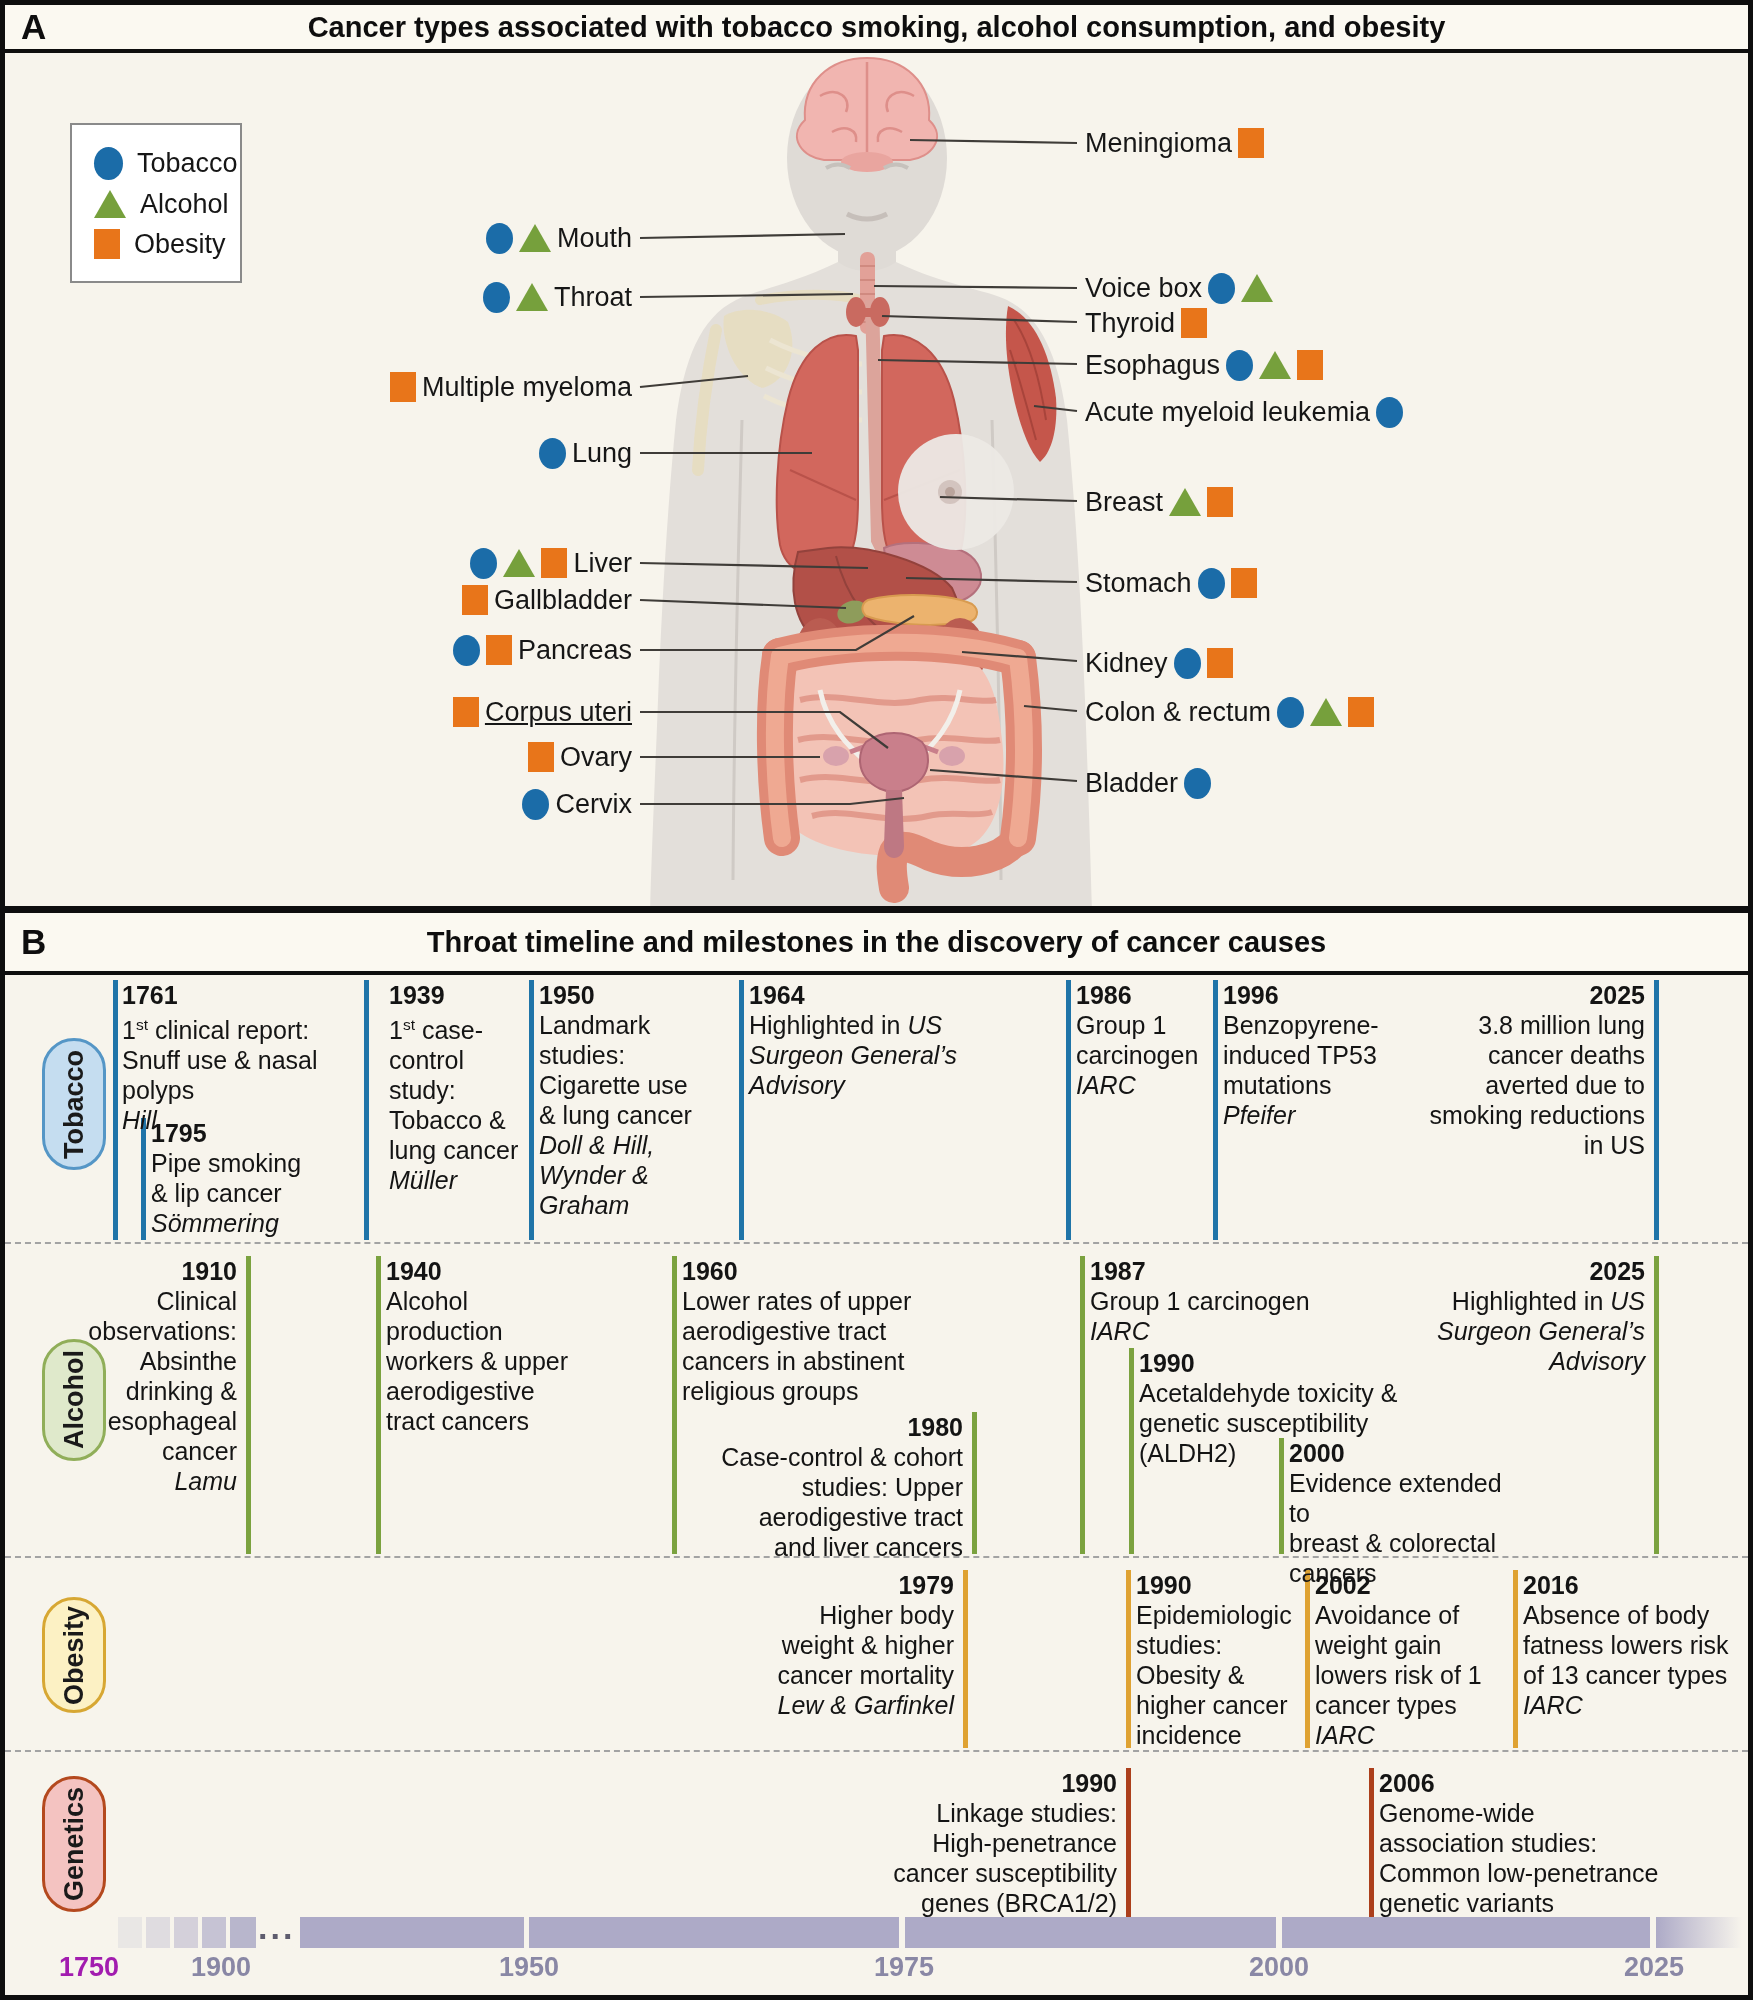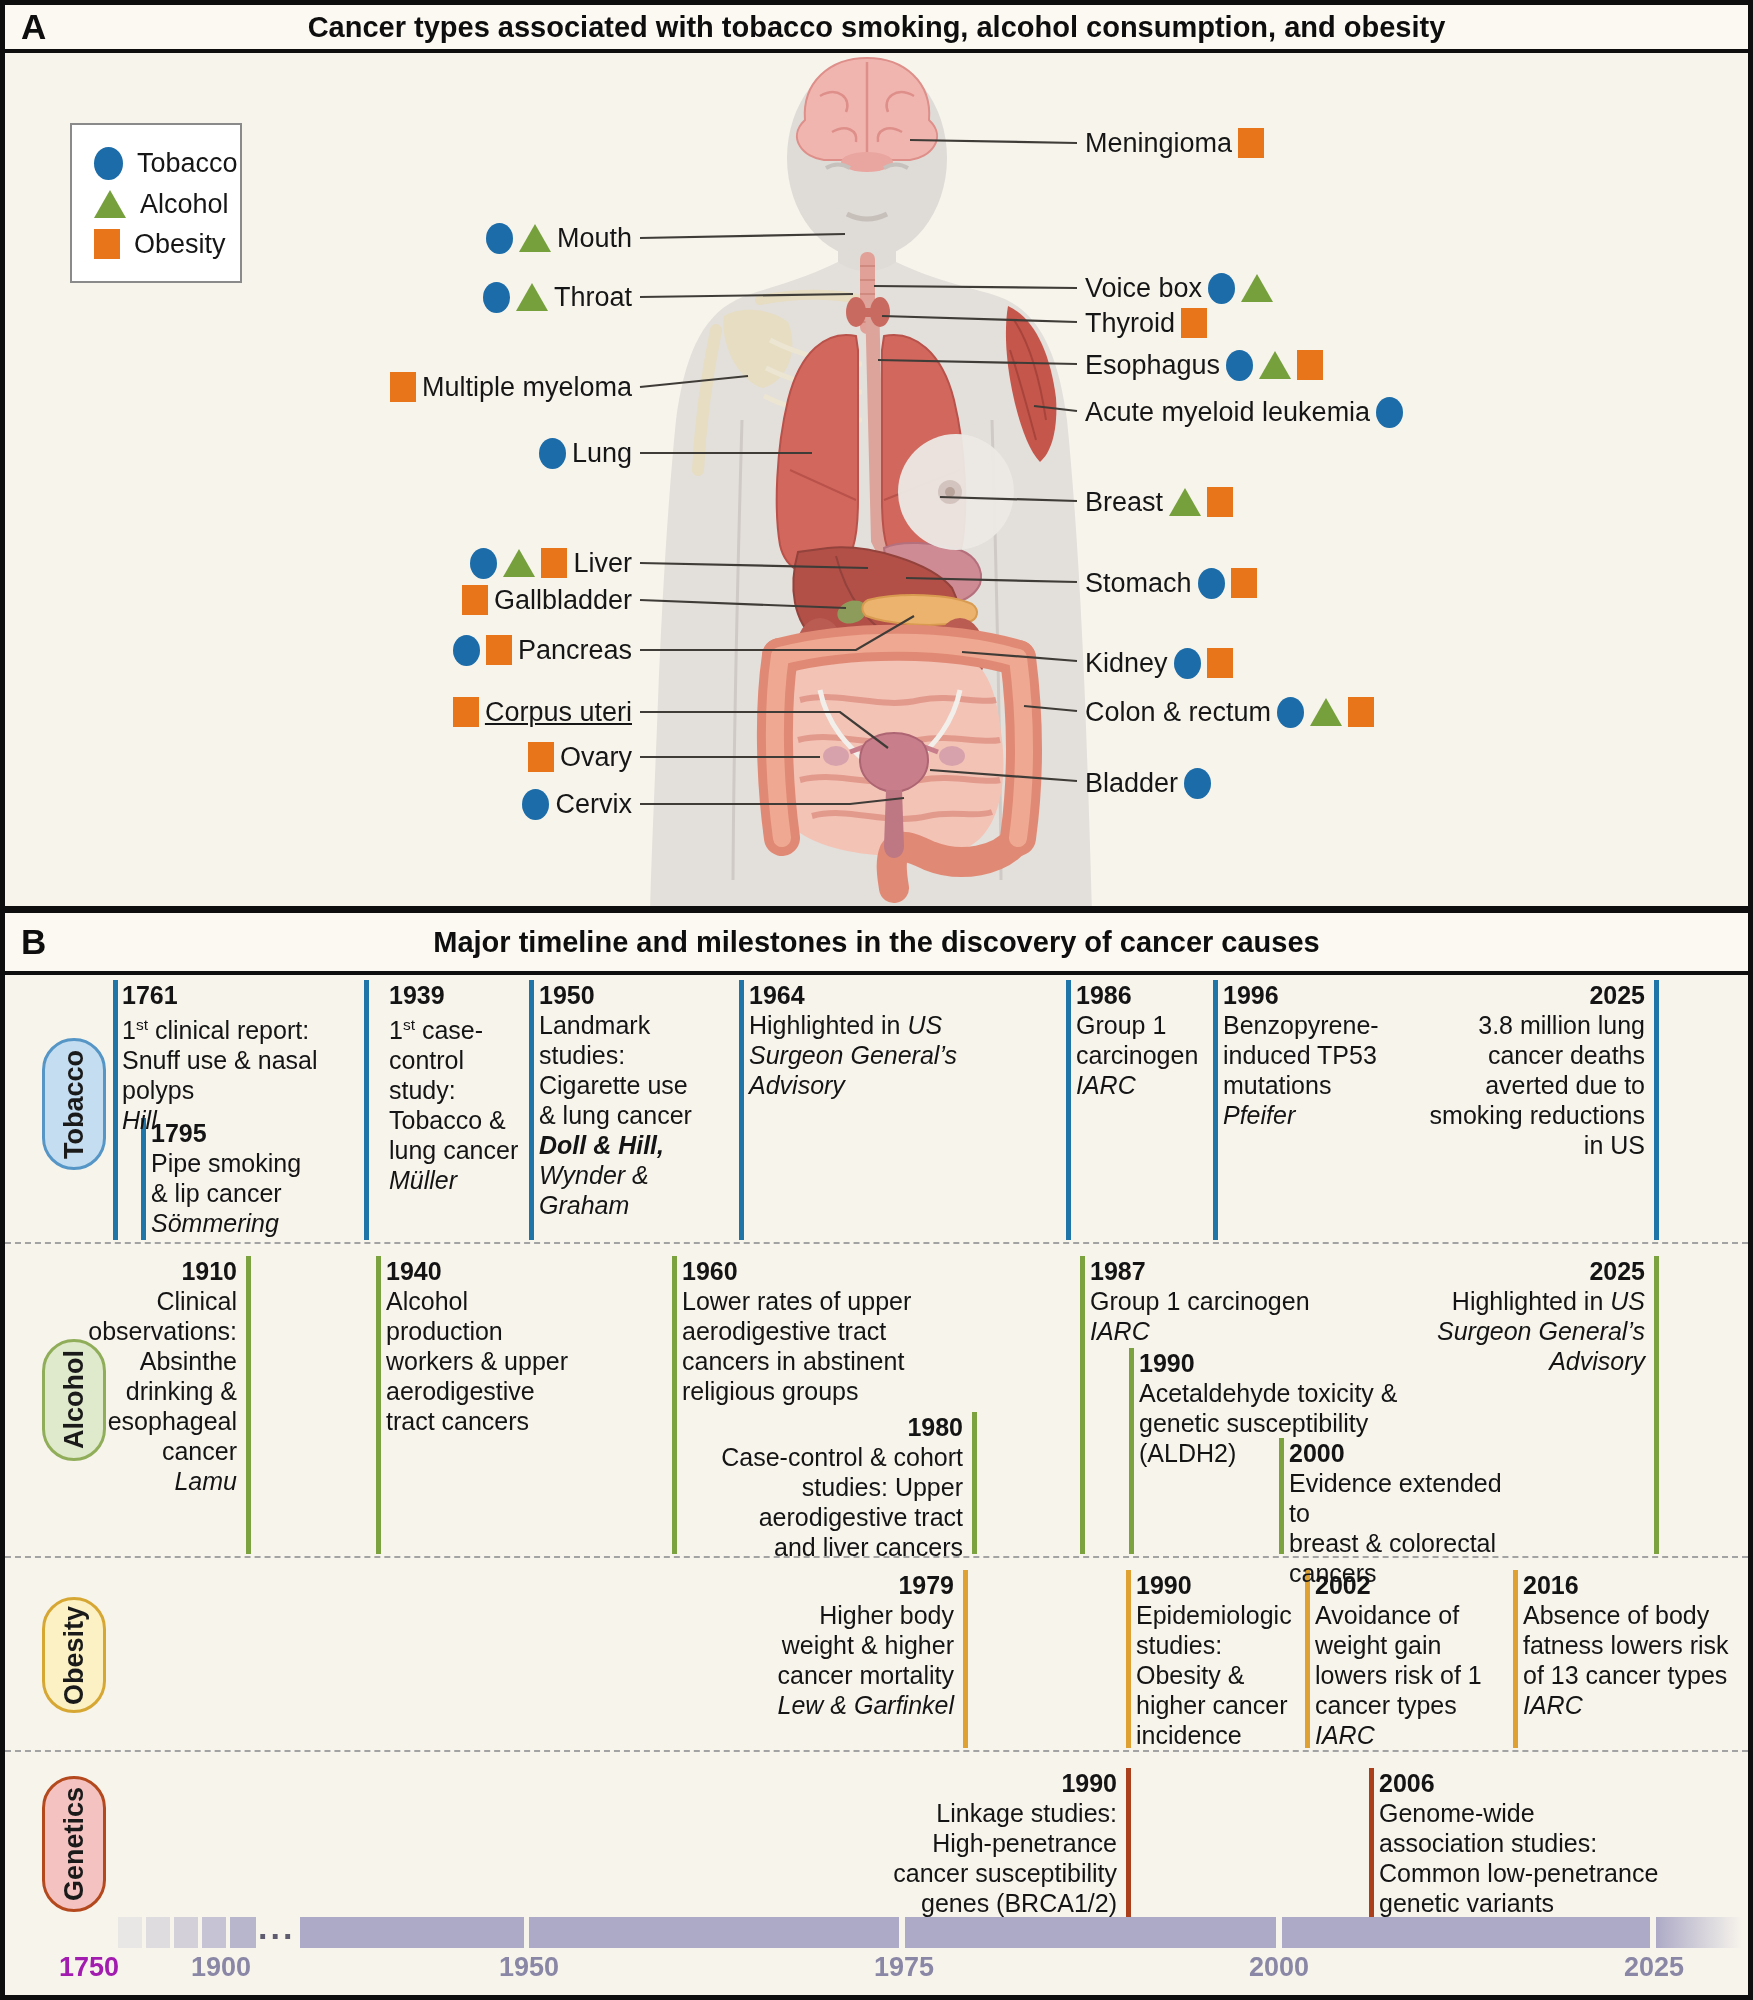--- a/index.html
+++ b/index.html
@@ -270,21 +270,21 @@
         <span class="mk mk-square" style="background: rgb(232, 117, 26);"></span>
       </div>
       <div class="lbl-row abs" style="top: 763px; left: 1085px;">
         <span>Bladder</span>
         <span class="mk mk-circle" style="background: rgb(27, 108, 168);"></span>
       </div>
     </div>
 
   <div id="hdrB" class="panel-header">
     <span class="panel-tag">B</span>
-    <span>Major timeline and milestones in the discovery of cancer causes</span>
+    <span>Throat timeline and milestones in the discovery of cancer causes</span>
   </div>
 
   <div id="b-layer">
       <div class="dash-sep" style="top: 1242px;"></div>
       <div class="dash-sep" style="top: 1556px;"></div>
       <div class="dash-sep" style="top: 1750px;"></div>
       <div class="pill" style="top: 1038px; height: 132px; background: rgb(197, 221, 240); border-color: rgb(85, 150, 198);">Tobacco</div>
       <div class="tl-bar" style="left: 113px; top: 980px; height: 260px; background: rgb(31, 116, 168);"></div>
       <div class="evt" style="top: 980px; width: 210px; left: 122px;">
         <div class="yr">1761</div>
@@ -310,21 +310,21 @@
         <div><span>lung cancer</span></div>
         <div><span style="font-style: italic;">Müller</span></div>
       </div>
       <div class="tl-bar" style="left: 529px; top: 980px; height: 260px; background: rgb(31, 116, 168);"></div>
       <div class="evt" style="top: 980px; width: 185px; left: 539px;">
         <div class="yr">1950</div>
         <div><span>Landmark</span></div>
         <div><span>studies:</span></div>
         <div><span>Cigarette use</span></div>
         <div><span>&amp; lung cancer</span></div>
-        <div><span style="font-style: italic; font-weight: bold;">Doll &amp; Hill,</span></div>
+        <div><span style="font-style: italic;">Doll &amp; Hill,</span></div>
         <div><span style="font-style: italic;">Wynder &amp;</span></div>
         <div><span style="font-style: italic;">Graham</span></div>
       </div>
       <div class="tl-bar" style="left: 739px; top: 980px; height: 260px; background: rgb(31, 116, 168);"></div>
       <div class="evt" style="top: 980px; width: 225px; left: 749px;">
         <div class="yr">1964</div>
         <div><span>Highlighted in </span><span style="font-style: italic;">US</span></div>
         <div><span style="font-style: italic;">Surgeon General’s</span></div>
         <div><span style="font-style: italic;">Advisory</span></div>
       </div>

